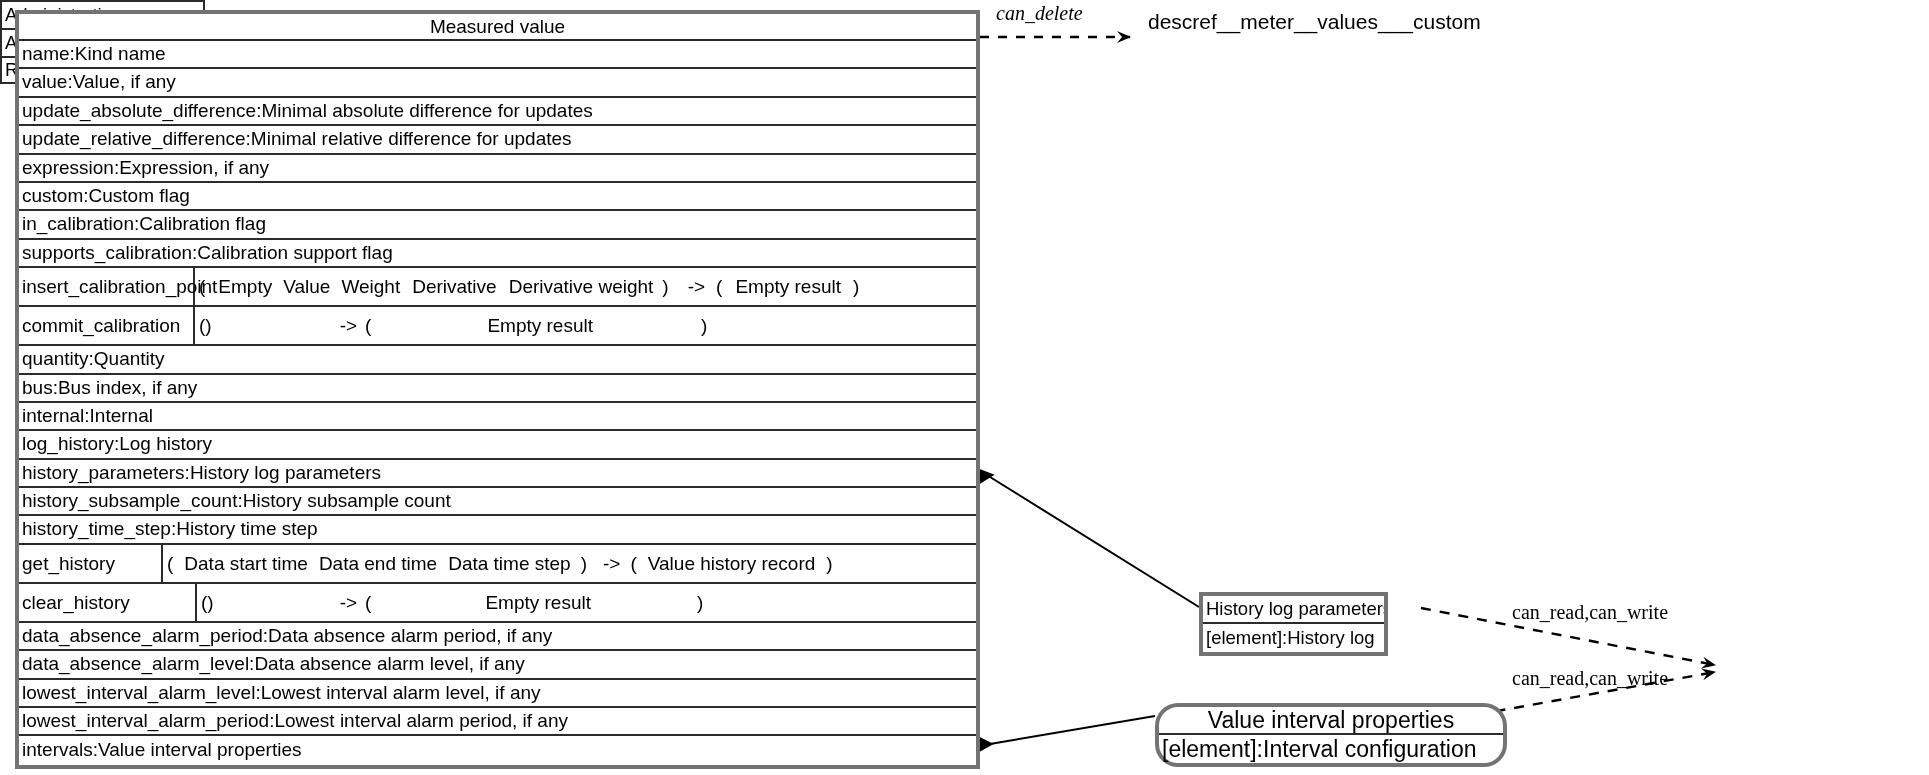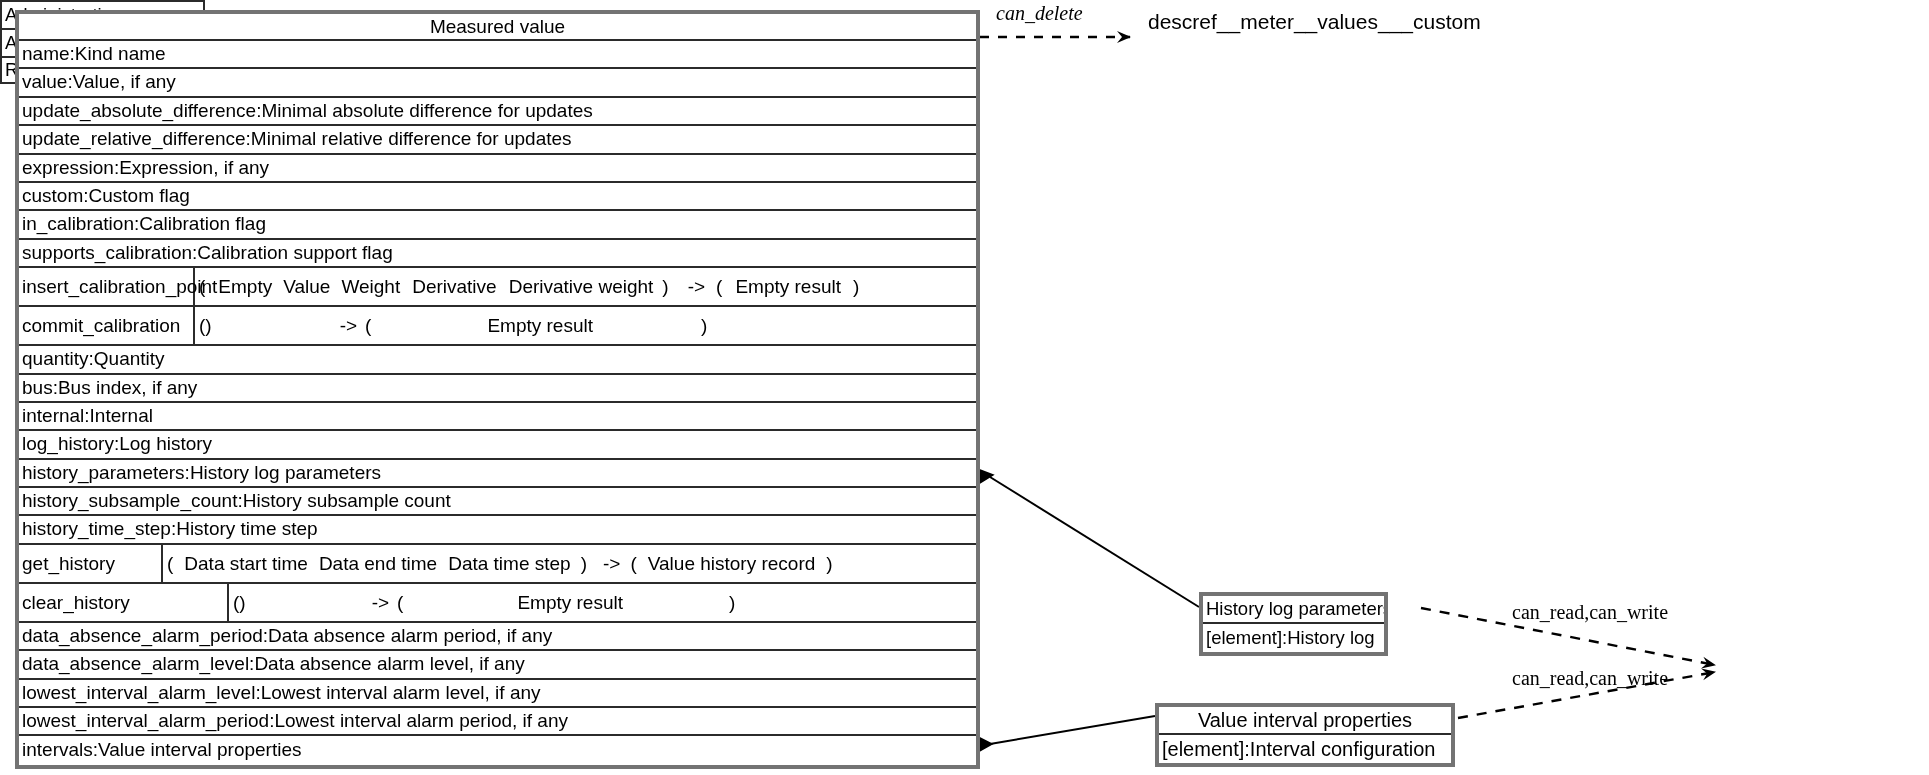--- a/index.html
+++ b/index.html
@@ -103,22 +103,23 @@
     width: 189px;
     font-size: 18.5px;
   }
   #history-log-parameters .uml-row {
     height: 28px;
     line-height: 28px;
   }
   #value-interval-properties {
     left: 1155px;
     top: 703px;
-    width: 300px;
-    font-size: 20px;
+    width: 352px;
+    font-size: 23px;
+    border-radius: 23px;
   }
   #value-interval-properties .uml-row {
     height: 28px;
     line-height: 28px;
   }
   #administrative-user {
     left: 1724px;
     top: 657px;
     width: 189px;
     font-size: 18.5px;
@@ -253,21 +254,21 @@
         <span class="sig-seg" style="padding-left:11px">Data time step</span>
         <span class="sig-seg" style="padding-left:10px">)</span>
         <span class="sig-seg" style="padding-left:16px">-&gt;</span>
         <span class="sig-seg" style="padding-left:10px">(</span>
         <span class="sig-seg" style="padding-left:11px">Value history record</span>
         <span class="sig-seg" style="padding-left:11px">)</span>
       </div>
     </div>
 
     <div class="uml-row method-row">
-      <div class="method-name" style="width:210px">clear_history</div>
+      <div class="method-name" style="width:178px">clear_history</div>
       <div class="method-sig">
         <span class="sig-seg">()</span>
         <span class="sig-seg" style="padding-left:126px">-&gt;</span>
         <span class="sig-seg" style="padding-left:8px">(</span>
         <span class="sig-seg" style="padding-left:114px">Empty result</span>
         <span class="sig-seg" style="padding-left:106px">)</span>
       </div>
     </div>
 
     <div class="uml-row attr">data_absence_alarm_period:Data absence alarm period, if any</div>

